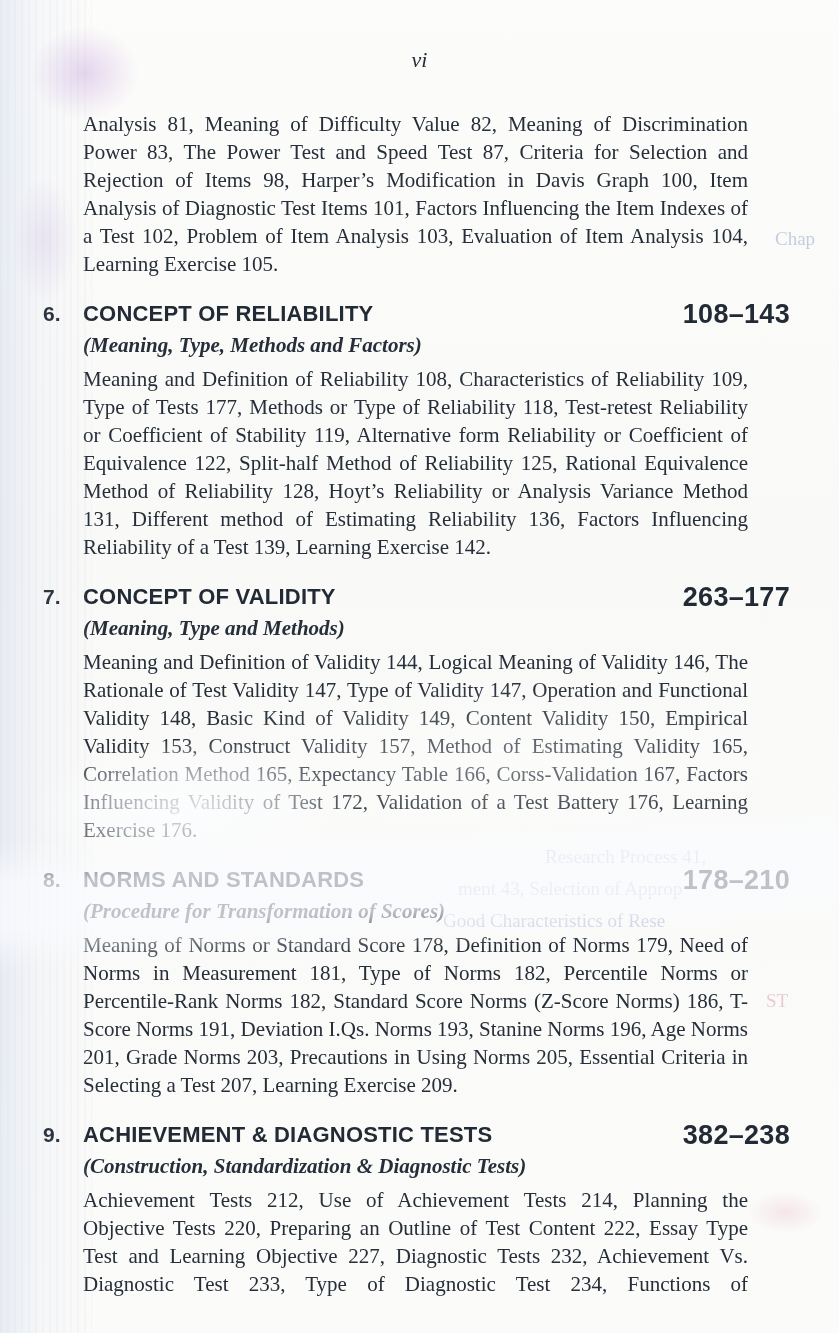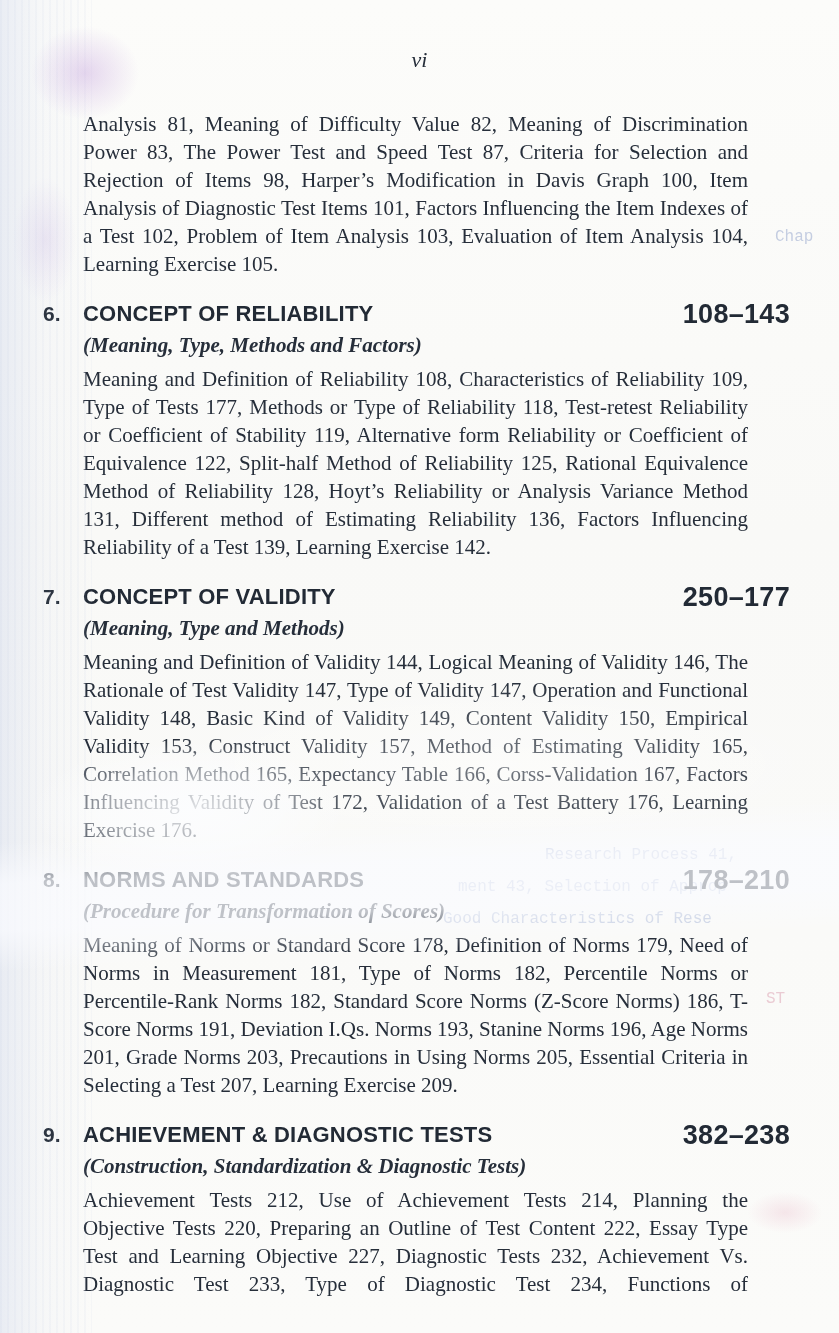--- a/index.html
+++ b/index.html
@@ -47,22 +47,22 @@
     background: radial-gradient(closest-side, rgba(255,255,255,0.38), rgba(255,255,255,0) 100%);
     z-index: 4;
   }
   .pink-blob {
     left: 735px; top: 1185px; width: 100px; height: 55px;
     background: radial-gradient(closest-side, rgba(228,168,188,0.26), rgba(228,168,188,0) 75%);
     z-index: 3;
   }
   .ghost {
     position: absolute;
-    font-family: Liberation Mono, monospace;
-    font-size: 16px;
+    font-family: Liberation Serif, serif;
+    font-size: 19px;
     white-space: nowrap;
     filter: blur(0.6px);
     pointer-events: none;
     z-index: 1;
   }
   .ghost-blue { color: rgba(122,143,192,0.42); }
   .ghost-pink { color: rgba(214,146,166,0.45); }
   
   .content { position: relative; z-index: 2; }
   .folio {
@@ -140,21 +140,21 @@
         <span class="entry-pages">108–143</span>
       </div>
       <div class="entry-subtitle">(Meaning, Type, Methods and Factors)</div>
       <p class="entry-body">Meaning and Definition of Reliability 108, Characteristics of Reliability 109, Type of Tests 177, Methods or Type of Reliability 118, Test-retest Reliability or Coefficient of Stability 119, Alternative form Reliability or Coefficient of Equivalence 122, Split-half Method of Reliability 125, Rational Equivalence Method of Reliability 128, Hoyt’s Reliability or Analysis Variance Method 131, Different method of Estimating Reliability 136, Factors Influencing Reliability of a Test 139, Learning Exercise 142.</p>
     </div>
 
     <div class="entry">
       <div class="entry-head">
         <span class="entry-num">7.</span>
         <span class="entry-title">CONCEPT OF VALIDITY</span>
-        <span class="entry-pages">250–177</span>
+        <span class="entry-pages">263–177</span>
       </div>
       <div class="entry-subtitle">(Meaning, Type and Methods)</div>
       <p class="entry-body">Meaning and Definition of Validity 144, Logical Meaning of Validity 146, The Rationale of Test Validity 147, Type of Validity 147, Operation and Functional Validity 148, Basic Kind of Validity 149, Content Validity 150, Empirical Validity 153, Construct Validity 157, Method of Estimating Validity 165, Correlation Method 165, Expectancy Table 166, Corss-Validation 167, Factors Influencing Validity of Test 172, Validation of a Test Battery 176, Learning Exercise 176.</p>
     </div>
 
     <div class="entry">
       <div class="entry-head">
         <span class="entry-num">8.</span>
         <span class="entry-title">NORMS AND STANDARDS</span>
         <span class="entry-pages">178–210</span>

